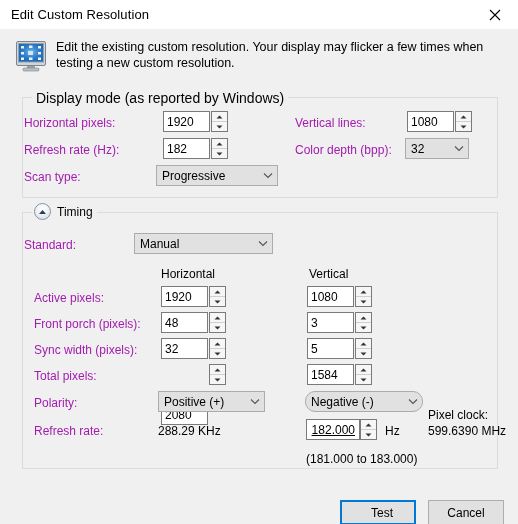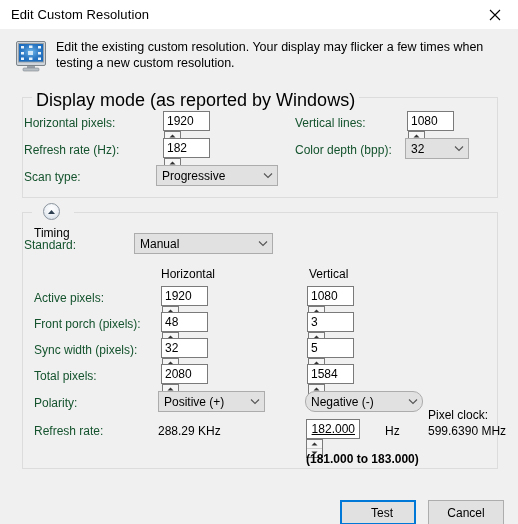--- a/index.html
+++ b/index.html
@@ -73,21 +73,21 @@
   .groupbox {
     position: absolute;
     border: 1px solid #dcdcdc;
   }
   .groupbox-legend {
     position: absolute;
     top: -8px;
     left: 9px;
     background: #f0f0f0;
     padding: 0 4px;
-    font-size: 18px;
+    font-size: 14px;
     color: #000;
     white-space: nowrap;
   }
   #display-mode-group {
     left: 22px; top: 97px;
     width: 474px; height: 99px;
   }
   #timing-group {
     left: 22px; top: 212px;
     width: 474px; height: 255px;
@@ -95,56 +95,54 @@
   .timing-legend {
     position: absolute;
     top: -10px;
     left: 9px;
     background: #f0f0f0;
     padding: 0 4px 0 2px;
     display: flex;
     align-items: center;
     gap: 6px;
     white-space: nowrap;
-    flex-direction: column;
   }
   .collapse-circle {
     width: 17px; height: 17px;
     border-radius: 50%;
     background: radial-gradient(circle at 50% 32%, #ffffff 0%, #eef2f6 48%, #cfd8e2 100%);
     border: 1px solid #8a939d;
     box-sizing: border-box;
     display: flex;
     align-items: center;
     justify-content: center;
     cursor: default;
     flex: 0 0 auto;
   }
   .collapse-circle svg { display: block; }
 
   
   .lbl {
     position: absolute;
     font-size: 12px;
-    color: #14532d;
+    color: #a21caf;
     white-space: nowrap;
   }
   .col-head {
     position: absolute;
     font-size: 12px;
     color: #000;
   }
 
   
   .spin {
     position: absolute;
     display: flex;
     align-items: stretch;
     height: 39px;
-    flex-direction: column;
   }
   .spin-field {
     box-sizing: border-box;
     height: 21px;
     border: 1px solid #7a7a7a;
     background: #ffffff;
     font-family: "Liberation Sans", sans-serif;
     font-size: 12px;
     color: #000;
     padding: 0 3px;
@@ -466,21 +464,21 @@
     <div class="spin-dn">
         <svg width="7" height="4" viewBox="0 0 7 4">
           <path d="M3.5 3.5 L0.5 0.5 L6.5 0.5 Z" fill="#333"></path>
         </svg>
       </div>
   </div>
 </div>
 
 <div class="lbl" style="left:34px; top:369px;">Total pixels:</div>
 <div class="spin" style="left:161px; top:364px;">
-  <input class="spin-field" style="width: 47px;" value="2080">
+  <input class="spin-field" style="width: 47px; margin-top: 40px;" value="2080">
   <div class="spin-btns">
     <div class="spin-up">
         <svg width="7" height="4" viewBox="0 0 7 4">
           <path d="M3.5 0.5 L6.5 3.5 L0.5 3.5 Z" fill="#333"></path>
         </svg>
       </div>
     <div class="spin-dn">
         <svg width="7" height="4" viewBox="0 0 7 4">
           <path d="M3.5 3.5 L0.5 0.5 L6.5 0.5 Z" fill="#333"></path>
         </svg>
@@ -532,19 +530,19 @@
         </svg>
       </div>
     <div class="spin-dn">
         <svg width="7" height="4" viewBox="0 0 7 4">
           <path d="M3.5 3.5 L0.5 0.5 L6.5 0.5 Z" fill="#333"></path>
         </svg>
       </div>
   </div>
 </div>
 <div class="val" style="left:385px; top:424px;">Hz</div>
-<div class="val" style="left:306px; top:452px;font-weight:bold;">(181.000 to 183.000)</div>
+<div class="val" style="left:306px; top:452px;">(181.000 to 183.000)</div>
 
 <div class="val" style="left:428px; top:408px;">Pixel clock:</div>
 <div class="val" style="left:428px; top:424px;">599.6390 MHz</div>
 
 <div class="btn default" style="left:340px; top:500px; width:76px;">Test</div>
 <div class="btn" style="left:428px; top:500px; width:76px;">Cancel</div>
 
 </body></html>

